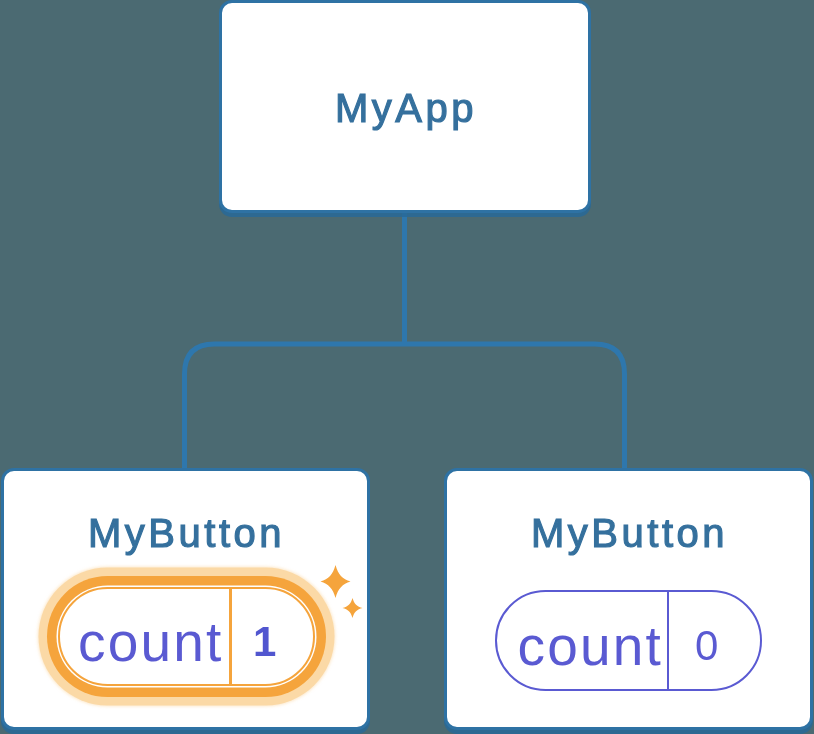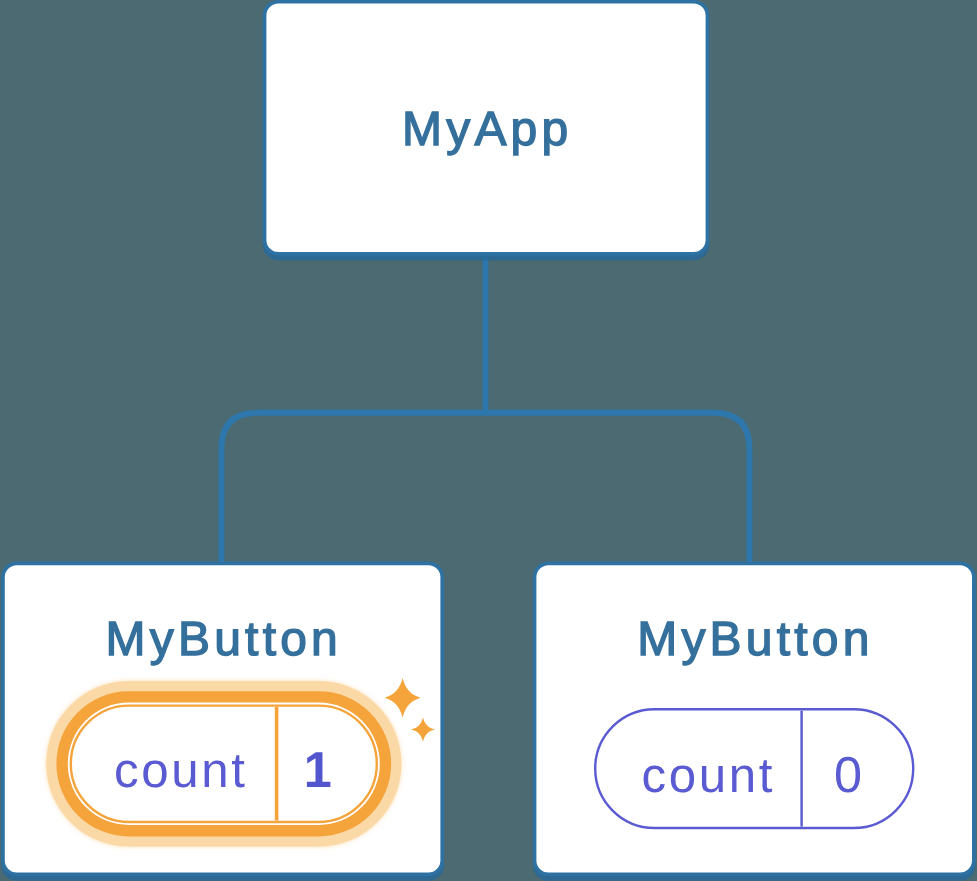--- a/index.html
+++ b/index.html
@@ -67,21 +67,21 @@
     box-shadow:
       0 0 0 1.5px #ffffff,
       0 0 0 11px var(--highlight-orange),
       0 0 0 19.5px var(--highlight-glow),
       0 0 3px 20.5px rgba(251, 217, 166, 0.55);
   }
   .pill-name, .pill-value {
     display: flex;
     align-items: center;
     justify-content: center;
-    font-size: 41px;
+    font-size: 55px;
     line-height: 1;
     color: var(--state-indigo);
     padding-top: 12px;
   }
   .pill-name { letter-spacing: 2.2px; }
   .pill-plain .pill-name { padding-left: 17px; }
   .pill-highlight .pill-name { padding-left: 13px; }
   .pill-plain .pill-name { width: 170.5px; }
   .pill-highlight .pill-name { width: 168.5px; }
   .pill-value { flex: 1; padding-right: 15px; font-size: 42px; }

